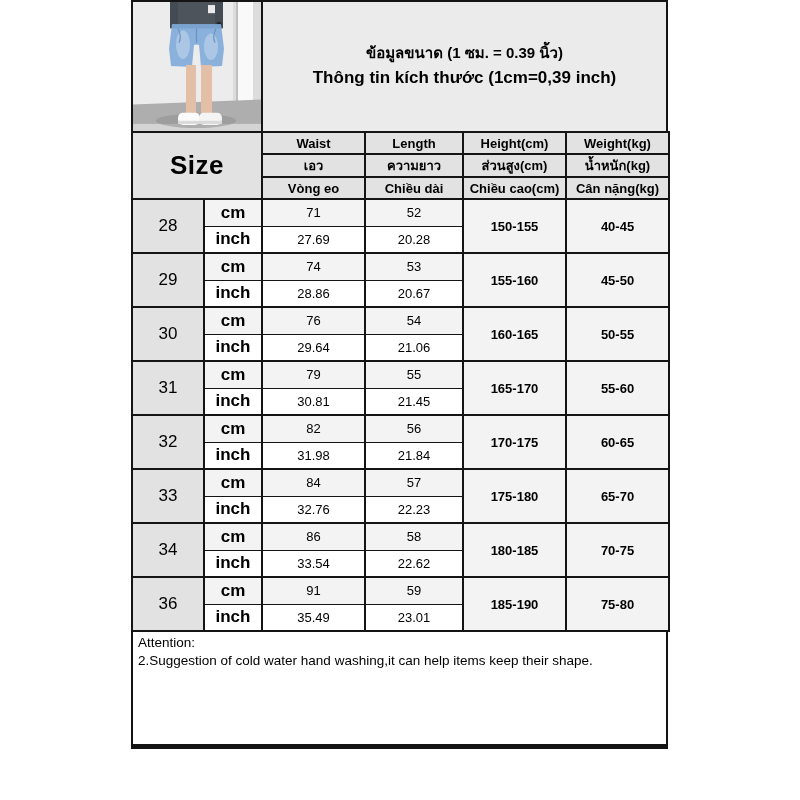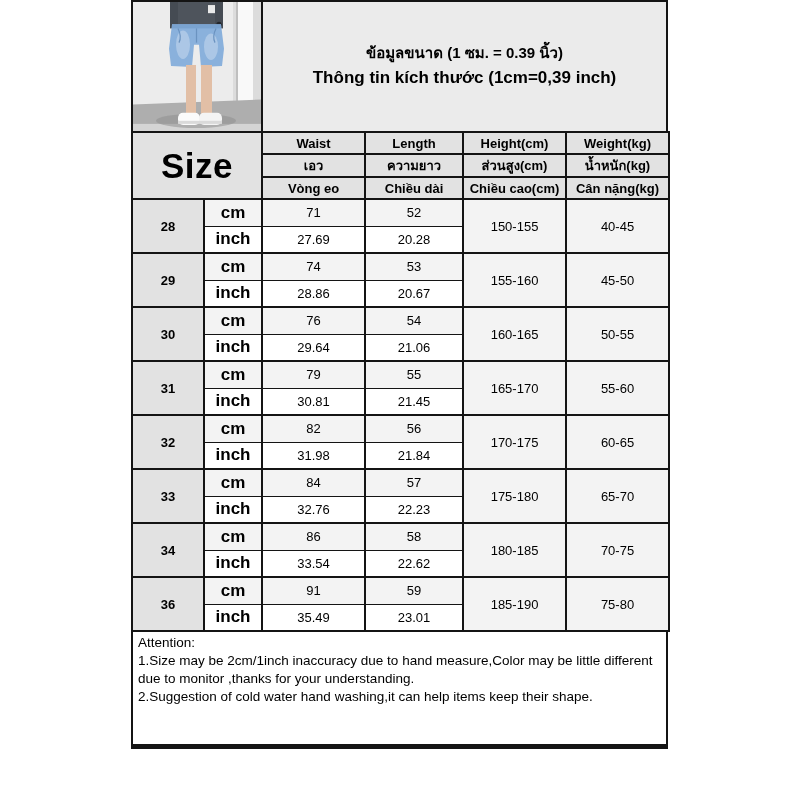--- a/index.html
+++ b/index.html
@@ -26,25 +26,25 @@
 
   
   table.size-table{
     border-collapse:collapse;table-layout:fixed;width:537px;
   }
   table.size-table td{
     border:2px solid #141414;padding:0;text-align:center;vertical-align:middle;
     overflow:hidden;white-space:nowrap;
   }
   td.hdr{background:#e2e2e2;font-weight:bold;font-size:13px;height:20px;}
-  td.size-big{background:#e2e2e2;font-weight:bold;font-size:35px;letter-spacing:.5px;margin-left:27px;}
-  td.szc{background:#e2e2e2;font-weight:bold;font-size:13px;}
+  td.size-big{background:#e2e2e2;font-weight:bold;font-size:26px;letter-spacing:.5px;margin-left:27px;}
+  td.szc{background:#e2e2e2;font-weight:normal;font-size:17px;}
   td.unit{font-weight:bold;font-size:17px;}
   td.val{font-size:13px;font-weight:normal;}
-  td.range{background:#f3f3f3;font-size:13px;font-weight:normal;}
+  td.range{background:#f3f3f3;font-size:13px;font-weight:bold;}
   .bg-cm{background:#f3f3f3;}
   .bg-in{background:#ffffff;}
   tr.sub{height:27px;}
   tr.cmrow td.thin{border-bottom-width:1px;}
   tr.inrow td.thin{border-top-width:1px;}
 
   
   .attention{
     width:537px;box-sizing:border-box;background:#ffffff;
     border:2px solid #141414;border-top:none;border-bottom:5px solid #141414;
@@ -236,17 +236,16 @@
       <tr class="sub inrow">
         <td class="unit bg-in thin">inch</td>
         <td class="val bg-in thin">35.49</td>
         <td class="val bg-in thin">23.01</td>
       </tr>
     </tbody>
   </table>
 
   <div class="attention">
     <div>Attention:</div>
-    <div>1.Size may be 2cm/1inch inaccuracy due to hand measure,Color may be little different due to monitor ,thanks for your understanding.</div>
     <div>2.Suggestion of cold water hand washing,it can help items keep their shape.</div>
   </div>
 
 </div>
 
 </body></html>

